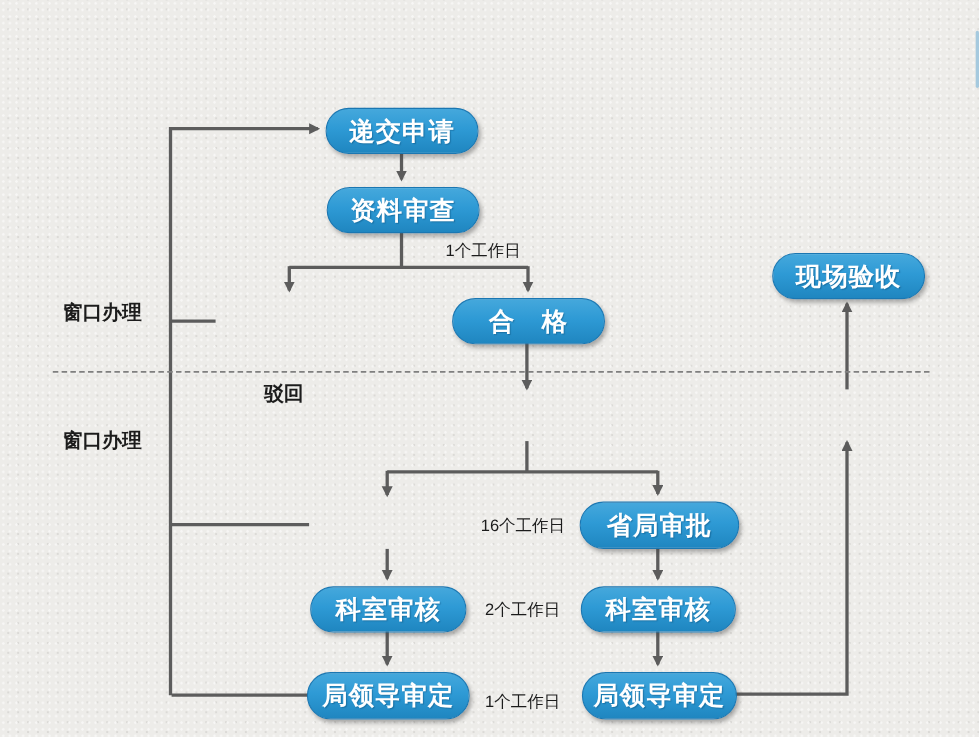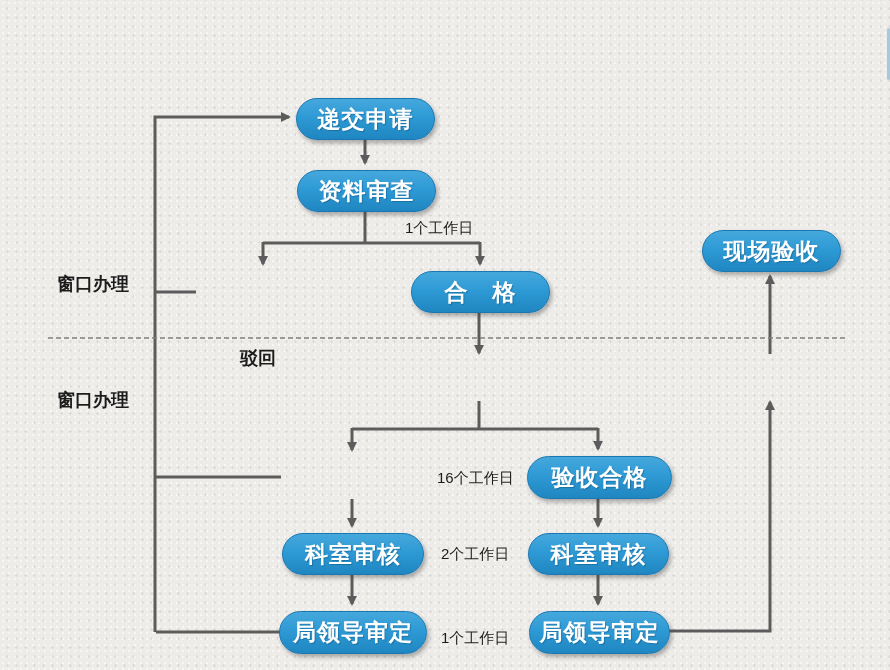--- a/index.html
+++ b/index.html
@@ -115,21 +115,21 @@
     <path class="flow" d="M667,631 L770,631 L770,402" marker-end="url(#arrowhead)"></path>
 
     <path class="flow" d="M770,354 L770,276" marker-end="url(#arrowhead)"></path>
 
     <path class="divider" d="M48,338 L845,338"></path>
   </svg>
 
   <div class="node" style="left:296px;top:98px;width:137px;height:40px">递交申请</div>
   <div class="node" style="left:297px;top:170px;width:137px;height:40px">资料审查</div>
   <div class="node" style="left:411px;top:271px;width:137px;height:40px">合　格</div>
-  <div class="node" style="left:527px;top:456px;width:143px;height:41px">验收合格</div>
+  <div class="node" style="left:527px;top:456px;width:143px;height:41px">省局审批</div>
   <div class="node" style="left:282px;top:533px;width:140px;height:40px">科室审核</div>
   <div class="node" style="left:528px;top:533px;width:139px;height:40px">科室审核</div>
   <div class="node" style="left:279px;top:611px;width:146px;height:41px">局领导审定</div>
   <div class="node" style="left:529px;top:611px;width:139px;height:41px">局领导审定</div>
   <div class="node" style="left:702px;top:230px;width:137px;height:40px">现场验收</div>
 
   <div class="lbl lane-lbl" style="left:57px;top:272px">窗口办理</div>
   <div class="lbl lane-lbl" style="left:57px;top:388px">窗口办理</div>
   <div class="lbl lane-lbl" style="left:240px;top:346px">驳回</div>
   <div class="lbl dur-lbl" style="left:405px;top:219px">1个工作日</div>

